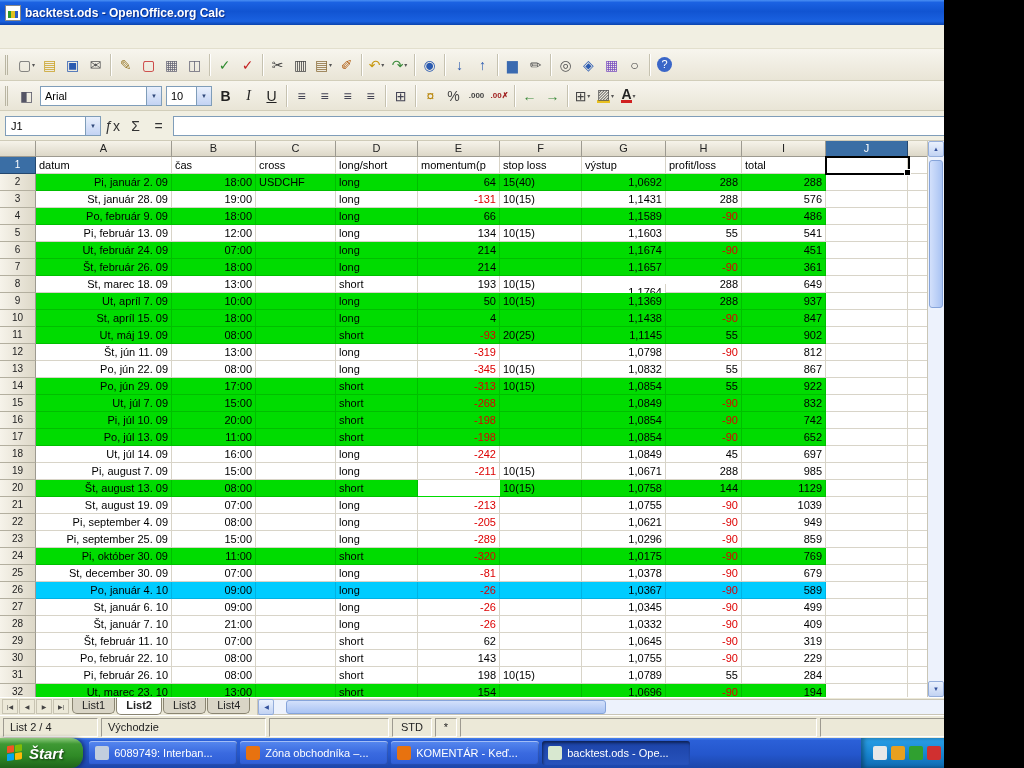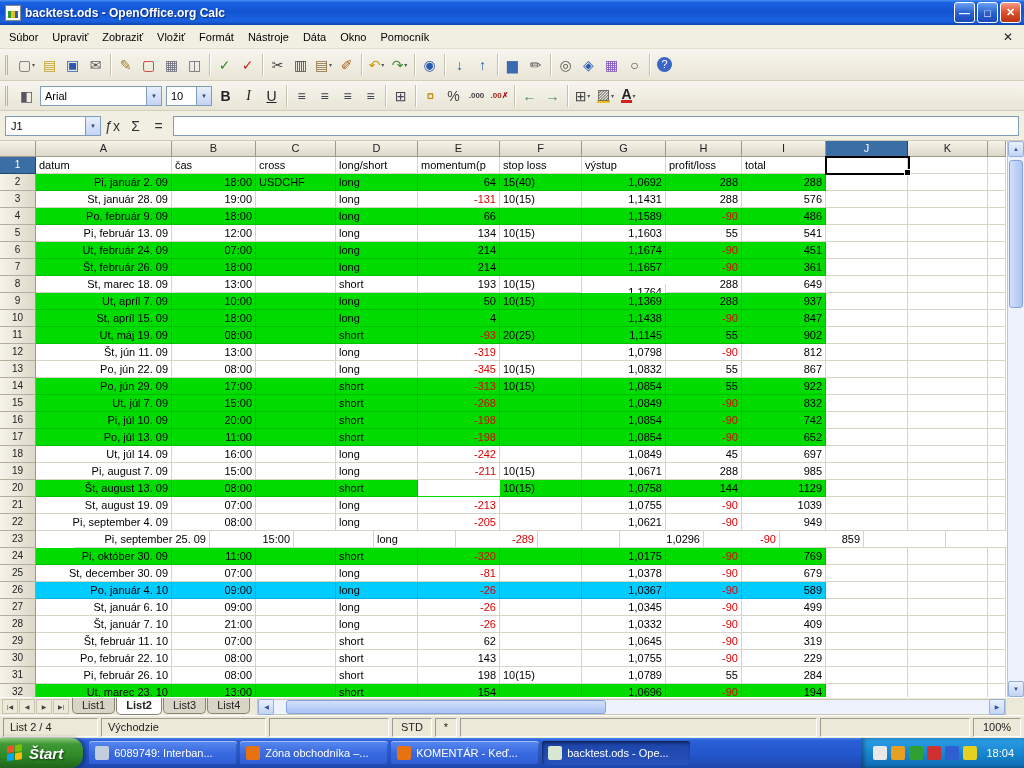--- a/index.html
+++ b/index.html
@@ -1,18 +1,18 @@
 <!DOCTYPE html>
 <html><head>
 <meta charset="utf-8">
 <style>
   *{box-sizing:border-box;margin:0;padding:0}
   html,body{width:1024px;height:768px;overflow:hidden;background:#000}
   body{font-family:"Liberation Sans",sans-serif}
-  .screen{position:relative;width:1024px;height:768px;background:#ece9d8;overflow:hidden}
+  .screen{position:relative;width:944px;height:768px;background:#ece9d8;overflow:hidden}
 
   
   .titlebar{position:absolute;top:0;left:0;width:1024px;height:25px;display:flex;align-items:center;padding:0 3px;
     background:linear-gradient(180deg,#4a90f4 0%,#1b62e2 10%,#1154d2 45%,#1a61e0 85%,#0b43ad 100%);
     color:#fff;font-weight:bold;font-size:12px;text-shadow:1px 1px 1px #0a2a80}
   .appicon{width:16px;height:16px;margin:0 4px 0 2px;background:#fff;border:1px solid #888;position:relative}
   .appicon::after{content:"";position:absolute;left:2px;bottom:2px;width:10px;height:7px;
     background:linear-gradient(90deg,#2c9a2c 33%,#e0c020 33%,#e0c020 66%,#2c5ac0 66%)}
   .title{flex:1;white-space:nowrap;overflow:hidden}
   .wbtn{width:21px;height:21px;margin-left:2px;border:1px solid #fff;border-radius:3px;display:flex;align-items:center;
@@ -148,31 +148,20 @@
 
   <div class="titlebar" data-name="title-bar">
     <span class="appicon" data-name="calc-app-icon"></span>
     <span class="title" data-name="window-title">backtest.ods - OpenOffice.org Calc</span>
     <span class="wbtn" data-name="minimize-button">—</span>
     <span class="wbtn" data-name="maximize-button">□</span>
     <span class="wbtn close" data-name="close-button">✕</span>
   </div>
 
   <div class="menubar" data-name="menu-bar">
-    <span class="menu-items" data-name="menu-items">
-        <span class="menu-item" data-name="menu-item">Súbor</span>
-        <span class="menu-item" data-name="menu-item">Upraviť</span>
-        <span class="menu-item" data-name="menu-item">Zobraziť</span>
-        <span class="menu-item" data-name="menu-item">Vložiť</span>
-        <span class="menu-item" data-name="menu-item">Formát</span>
-        <span class="menu-item" data-name="menu-item">Nástroje</span>
-        <span class="menu-item" data-name="menu-item">Dáta</span>
-        <span class="menu-item" data-name="menu-item">Okno</span>
-        <span class="menu-item" data-name="menu-item">Pomocník</span>
-      </span>
     <span class="doc-close" data-name="close-document-button">✕</span>
   </div>
 
   <div class="toolbar tb1" data-name="standard-toolbar">
     <span class="grip" data-name="toolbar-grip"></span>
     <span class="tb-icons" data-name="main-toolbar-icons">
         <span class="tbtn" data-name="new-document-icon">
           <span class="glyph" data-name="new-document-icon-glyph" style="color: rgb(102, 102, 102);">▢</span>
           <span class="dd" data-name="dropdown-arrow-icon">▾</span>
         </span>
@@ -705,21 +694,21 @@
           <span class="cell bg-white" data-name="cell-F22" style="width: 82px;"></span>
           <span class="cell bg-white r" data-name="cell-G22" style="width: 84px;">1,0621</span>
           <span class="cell bg-white r neg" data-name="cell-H22" style="width: 76px;">-90</span>
           <span class="cell bg-white r" data-name="cell-I22" style="width: 84px;">949</span>
           <span class="cell bg-white" data-name="cell-J22" style="width: 82px;"></span>
           <span class="cell bg-white" data-name="cell-K22" style="width: 80px;"></span>
           <span class="cell bg-white" data-name="cell-partial22" style="width: 18px;"></span>
         </div>
         <div class="grid-row" data-name="table-row">
           <span class="rowhdr" data-name="row-header-23">23</span>
-          <span class="cell bg-white r" data-name="cell-A23" style="width: 136px; margin-left: 38px;">Pi, september 25. 09</span>
+          <span class="cell bg-white r" data-name="cell-A23" style="width: 136px;">Pi, september 25. 09</span>
           <span class="cell bg-white r" data-name="cell-B23" style="width: 84px;">15:00</span>
           <span class="cell bg-white" data-name="cell-C23" style="width: 80px;"></span>
           <span class="cell bg-white" data-name="cell-D23" style="width: 82px;">long</span>
           <span class="cell bg-white r neg" data-name="cell-E23" style="width: 82px;">-289</span>
           <span class="cell bg-white" data-name="cell-F23" style="width: 82px;"></span>
           <span class="cell bg-white r" data-name="cell-G23" style="width: 84px;">1,0296</span>
           <span class="cell bg-white r neg" data-name="cell-H23" style="width: 76px;">-90</span>
           <span class="cell bg-white r" data-name="cell-I23" style="width: 84px;">859</span>
           <span class="cell bg-white" data-name="cell-J23" style="width: 82px;"></span>
           <span class="cell bg-white" data-name="cell-K23" style="width: 80px;"></span>

